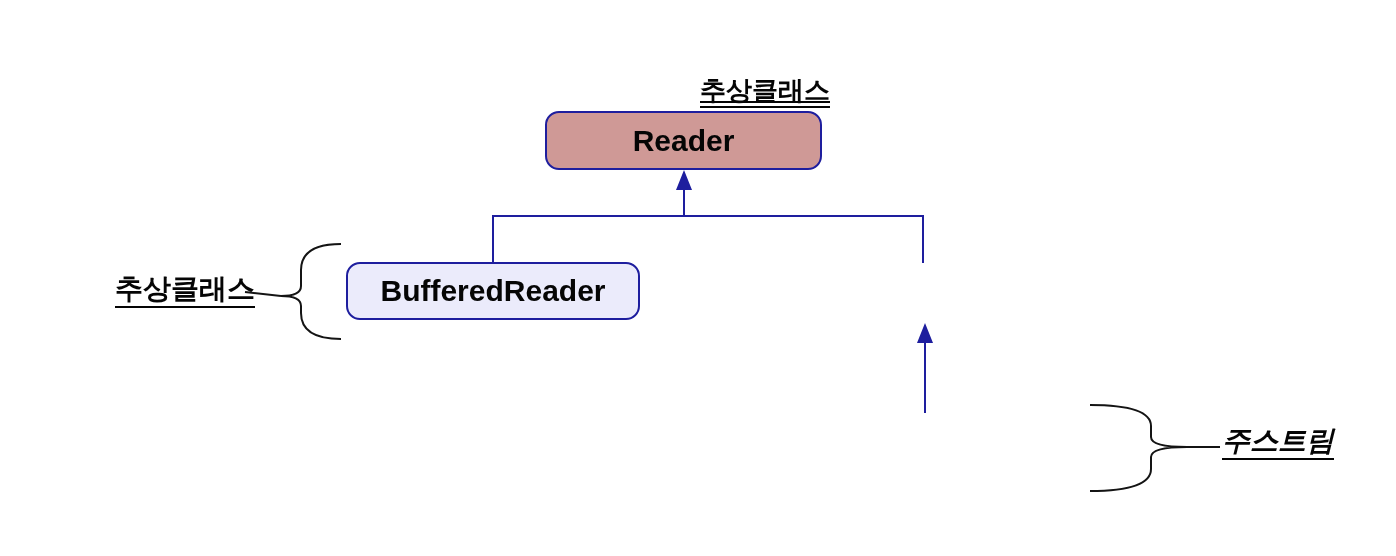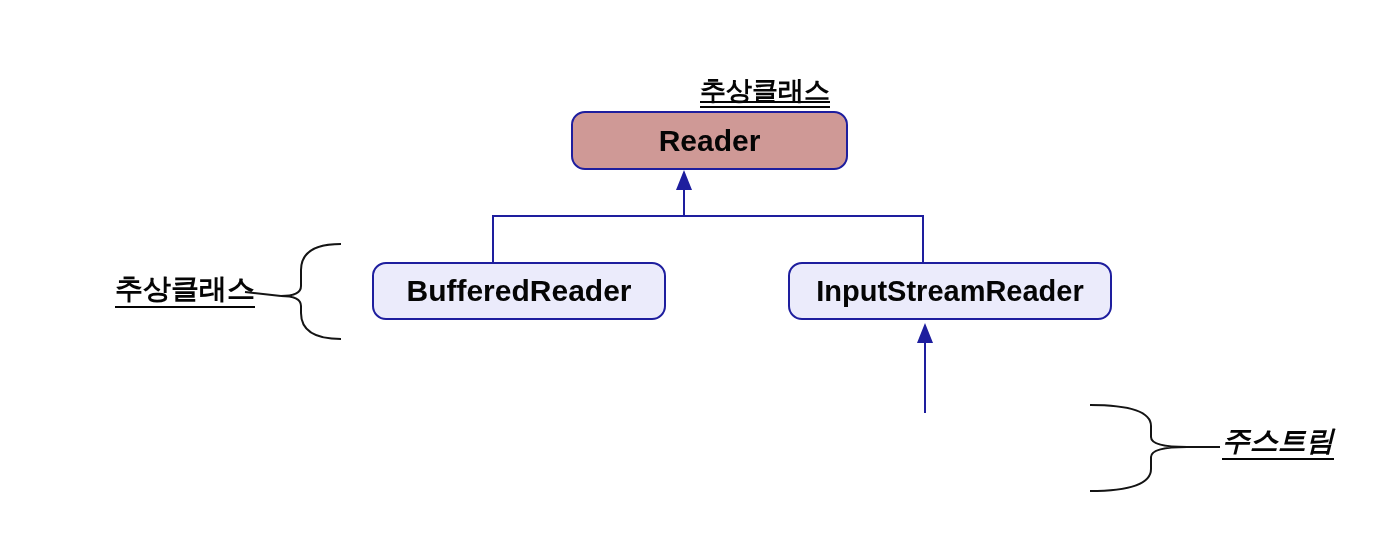--- a/index.html
+++ b/index.html
@@ -49,21 +49,20 @@
     display:flex;
     align-items:center;
     justify-content:center;
     border:2px solid var(--line-color);
     border-radius:14px;
     background:var(--node-fill);
     color:var(--text-color);
     font-weight:bold;
     font-size:30px;
     letter-spacing:0px;
-    margin-left:26px;
   }
   .node.abstract{
     background:var(--abstract-fill);
   }
   .node-reader{left:545px;top:111px;width:277px;height:59px;}
   .node-buffered{left:346px;top:262px;width:294px;height:58px;}
   .node-inputstream{left:762px;top:262px;width:324px;height:58px;font-size:29px;}
   .node-filereader{left:760px;top:413px;width:326px;height:60px;}
   .klabel{
     position:absolute;
@@ -101,20 +100,19 @@
     <path class="brace" d="M 1090 405 Q 1151 405 1151 426 L 1151 437 Q 1151 447 1187 447 Q 1151 447 1151 457 L 1151 469 Q 1151 491 1090 491"></path>
     <line class="brace-line" x1="1187" y1="447" x2="1220" y2="447"></line>
   </svg>
 
   <div class="klabel label-abstract">추상클래스</div>
 
   <div class="node abstract node-reader">Reader</div>
 
   <div class="node node-buffered">BufferedReader</div>
 
-  <div class="node node-inputstream">InputStreamReader</div>
 
 
   <div class="klabel label-aux">추상클래스</div>
 
   <div class="klabel label-main">주스트림</div>
 
 </div>
 
 </body></html>

